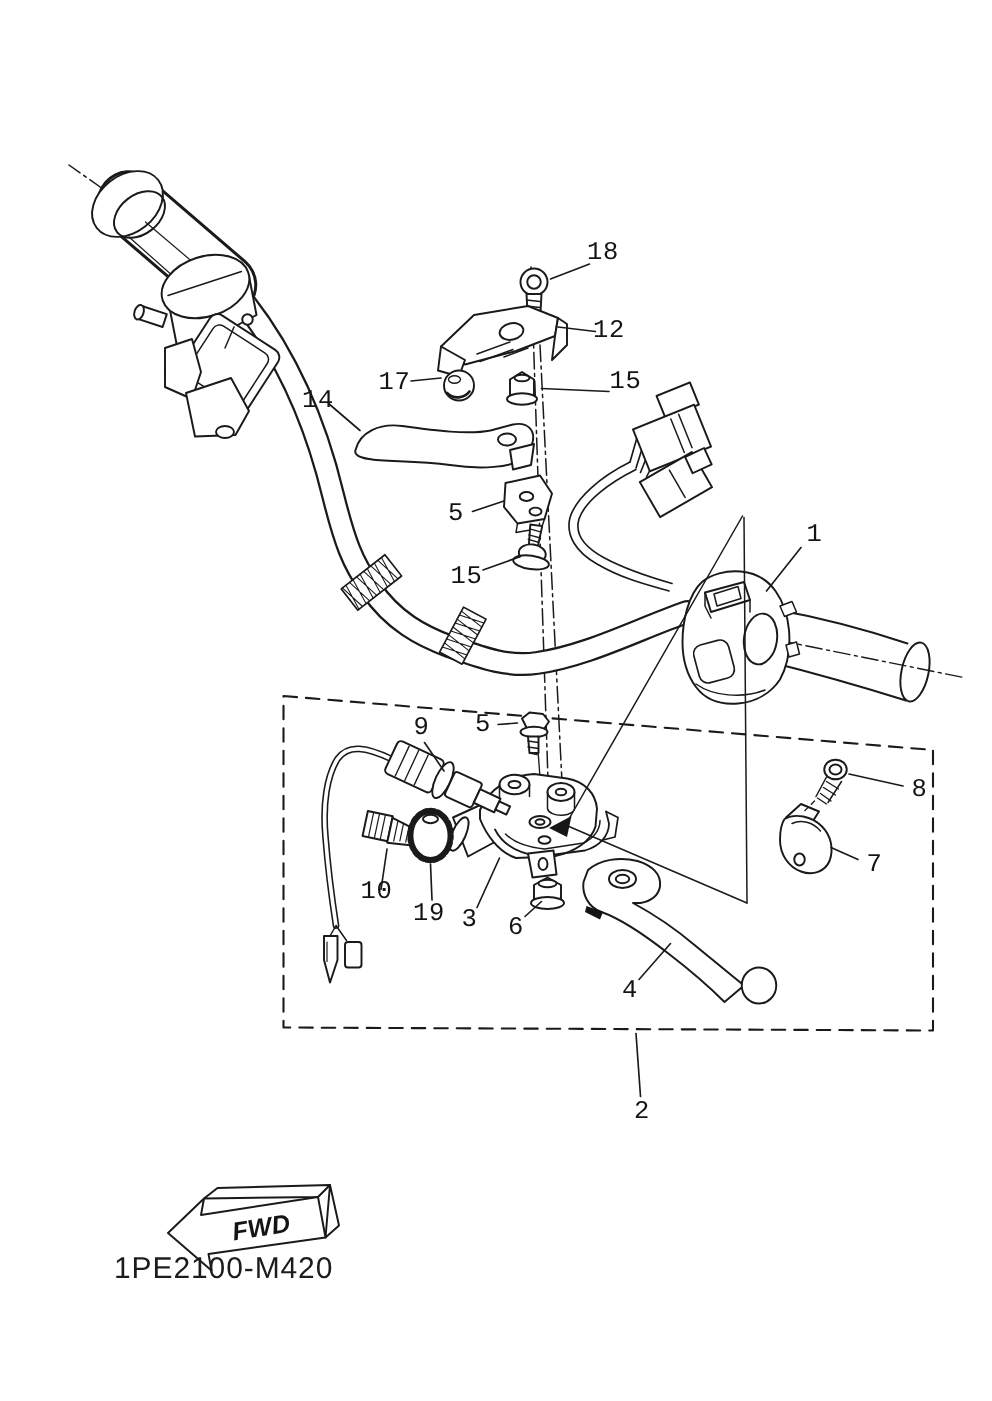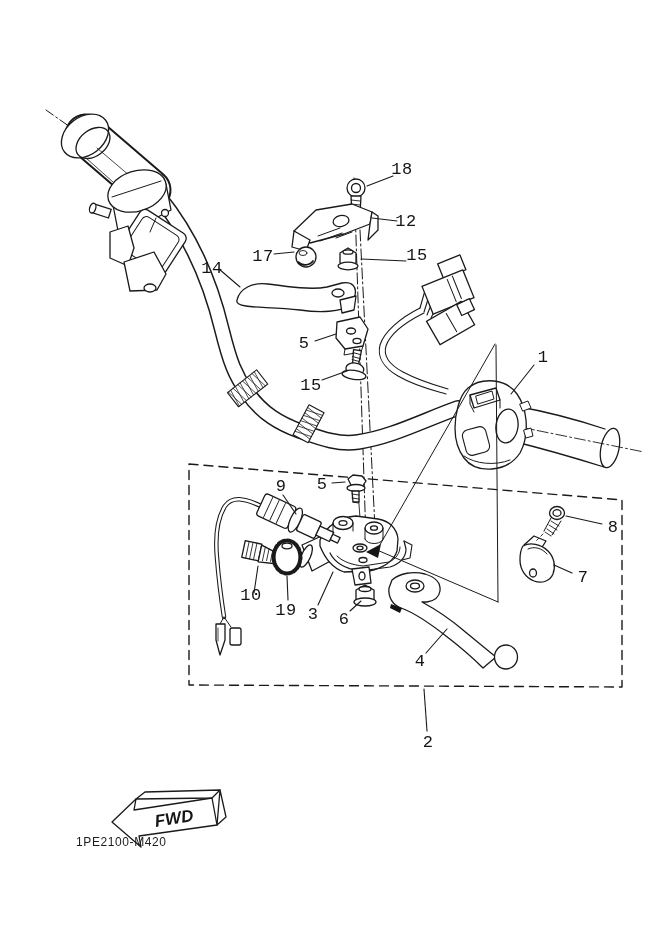--- a/index.html
+++ b/index.html
@@ -1,21 +1,21 @@
 <!DOCTYPE html>
 <html><head>
 <meta charset="utf-8">
 <style>
   html,body{margin:0;padding:0;background:#fff;}
   #stage{position:relative;width:661px;height:934px;background:#ffffff;overflow:hidden;
          font-family:"Liberation Sans",sans-serif;}
   #art{position:absolute;left:0;top:0;}
   .callout{position:absolute;transform:translate(-50%,-50%);font-size:17px;color:#141414;
            font-family:Liberation Mono, monospace;letter-spacing:.5px;cursor:default;text-align:right;}
-  #drawing-code{position:absolute;left:76px;top:835px;font-size:12px;color:#1c1c1c;
+  #drawing-code{position:absolute;left:76px;top:835px;font-size:20px;color:#1c1c1c;
                 letter-spacing:.6px;}
   svg *{vector-effect:none;}
 </style>
 </head>
 <body>
 
 <div id="stage">
 
 <svg id="art" width="661" height="934" viewBox="0 0 661 934" stroke="#1a1a1a" fill="none" stroke-width="1.3" stroke-linejoin="round" stroke-linecap="round">
 

